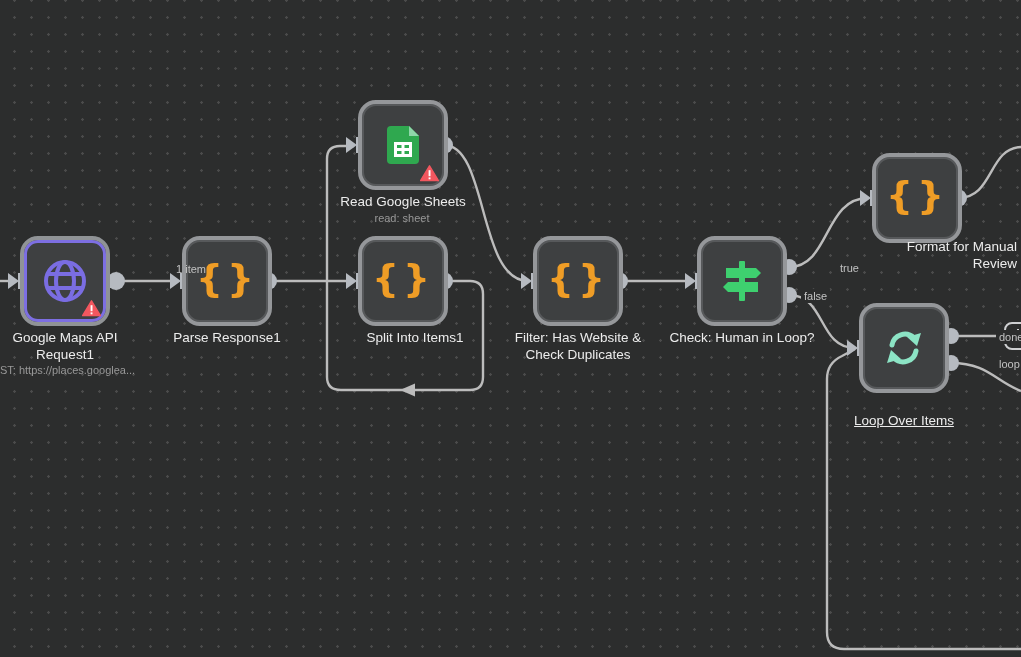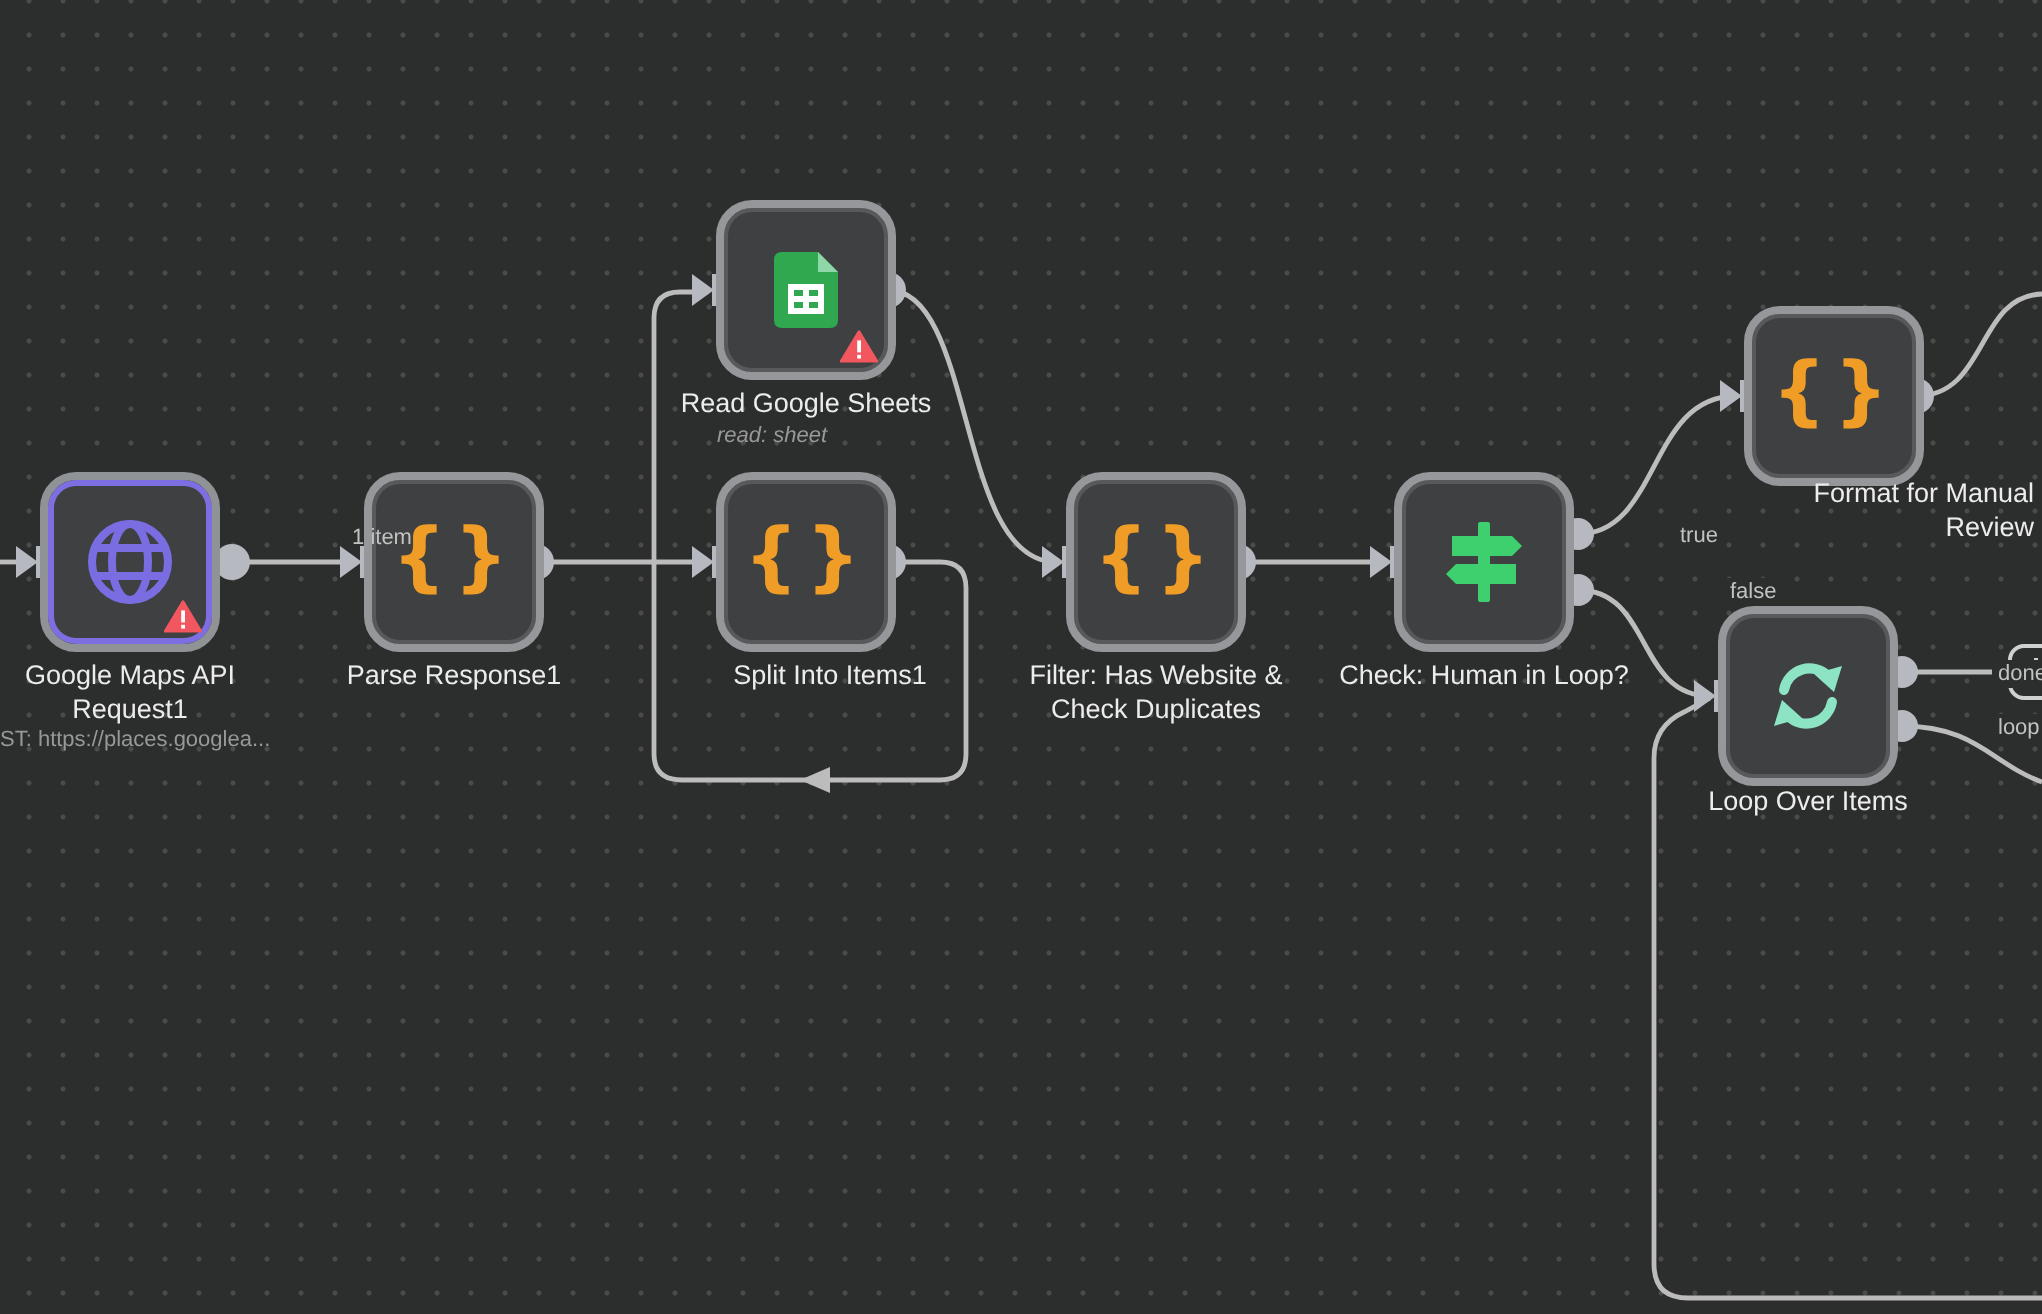--- a/index.html
+++ b/index.html
@@ -157,21 +157,21 @@
         <rect x="26" y="18" width="3" height="15"></rect>
       </g>
     </svg>
   </div>
   <svg class="warn" style="left:420px;top:165px;" width="19" height="17" viewBox="0 0 19 17">
     <path d="M 9.5 0.8 L 18.4 15.6 H 0.6 Z" fill="#f2575f" stroke="#f2575f" stroke-width="1.4" stroke-linejoin="round"></path>
     <rect x="8.6" y="5.2" width="1.9" height="6" fill="#fff"></rect>
       <rect x="8.6" y="12.4" width="1.9" height="1.9" fill="#fff"></rect>
   </svg>
   <div class="node-label" style="left:303px;top:193px;width:200px;">Read Google Sheets</div>
-  <div class="node-sub" style="left:286px;top:212px;width:200px;font-style:italic;">read: sheet</div>
+  <div class="node-sub" style="left:302px;top:212px;width:200px;">read: sheet</div>
 
   <div class="node" style="left:358px;top:236px;">
     <span class="code-glyph">{}</span>
   </div>
   <div class="node-label" style="left:315px;top:329px;width:200px;">Split Into Items1</div>
 
   <div class="node" style="left:533px;top:236px;">
     <span class="code-glyph">{}</span>
   </div>
   <div class="node-label" style="left:478px;top:329px;width:200px;">
@@ -183,21 +183,21 @@
     <svg width="48" height="48" viewBox="0 0 48 48">
       <g fill="#3ed06f">
         <rect x="21" y="4" width="6" height="40" rx="1"></rect>
         <path d="M 8 11 H 38 L 43 16 L 38 21 H 8 Z"></path>
         <path d="M 40 25 H 10 L 5 30 L 10 35 H 40 Z"></path>
       </g>
     </svg>
   </div>
   <div class="node-label" style="left:642px;top:329px;width:200px;">Check: Human in Loop?</div>
   <div class="edge-label" style="left:797px;top:261px;">true</div>
-  <div class="edge-label" style="left:822px;top:289px;">false</div>
+  <div class="edge-label" style="left:761px;top:289px;">false</div>
 
   <div class="node" style="left:872px;top:153px;">
     <span class="code-glyph">{}</span>
   </div>
   <div class="node-label" style="left:817px;top:238px;width:200px;text-align:right;">
     <span style="display:block">Format for Manual</span>
     <span style="display:block">Review</span>
   </div>
 
   <div class="node" style="left:859px;top:303px;">
@@ -205,19 +205,19 @@
       <g stroke="#8ce4c5" stroke-width="5" fill="none" stroke-linecap="round">
         <path d="M 11 20 A 13 13 0 0 1 33 13"></path>
         <path d="M 35 26 A 13 13 0 0 1 13 33"></path>
       </g>
       <g fill="#8ce4c5">
         <polygon points="26,12 40,8 36,21"></polygon>
         <polygon points="20,34 6,38 10,25"></polygon>
       </g>
     </svg>
   </div>
-  <div class="node-label" style="left:804px;top:392px;width:200px;">Loop Over Items</div>
+  <div class="node-label" style="left:804px;top:412px;width:200px;text-decoration:underline;">Loop Over Items</div>
   <div class="edge-label" style="left:956px;top:330px;">done</div>
   <div class="edge-label" style="left:956px;top:357px;">loop</div>
 
   <div class="edge-label" style="left:128px;top:262px;width:40px;text-align:center;background:transparent;">1 item</div>
 
 </div>
 
 </body></html>

